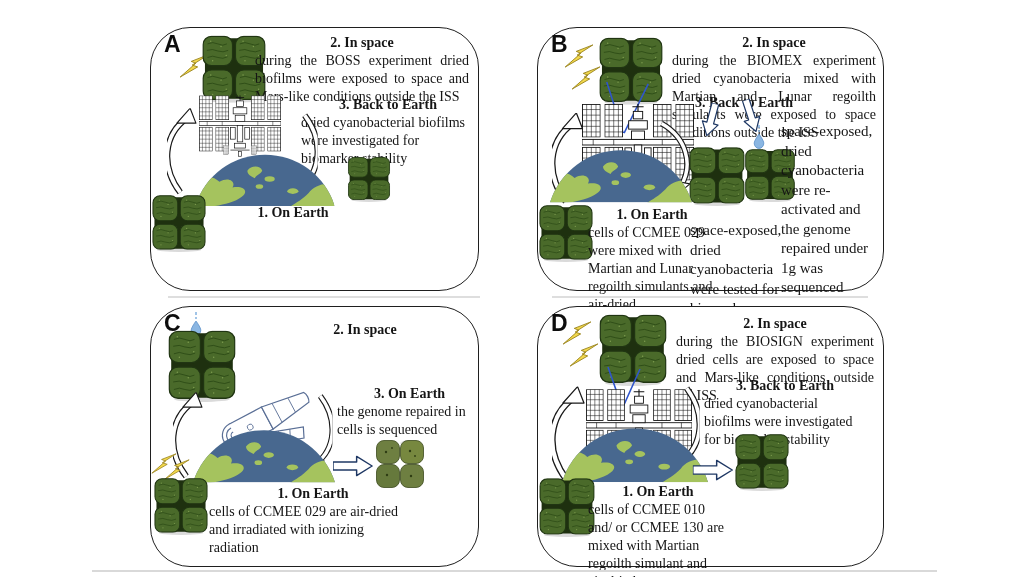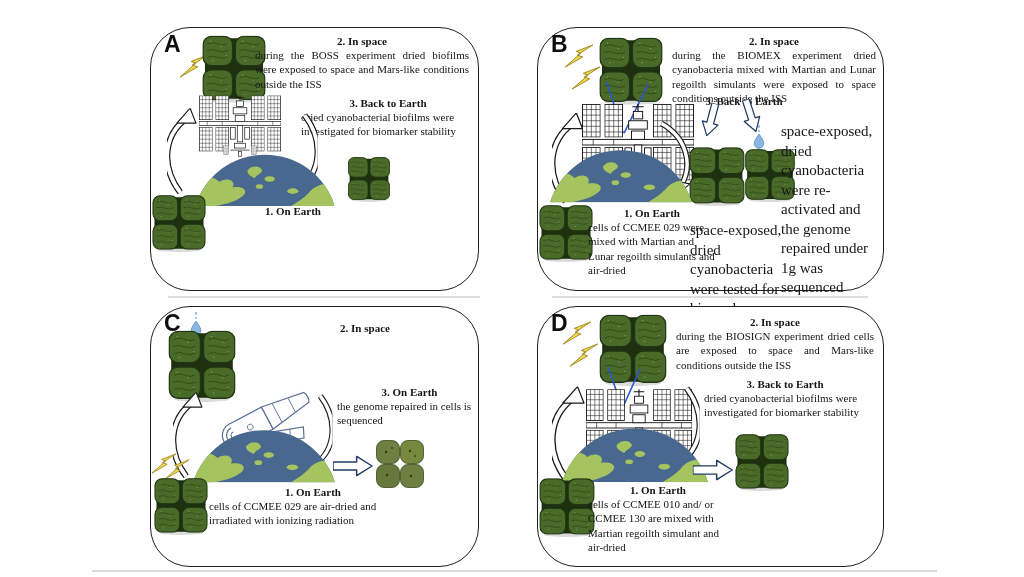--- a/index.html
+++ b/index.html
@@ -3,21 +3,21 @@
 <meta charset="utf-8">
 <style>
   html,body{margin:0;padding:0;}
   body{width:1024px;height:577px;background:#fff;position:relative;overflow:hidden;
        font-family:"Liberation Serif",serif;color:#141414;}
   .canvas{position:absolute;inset:0;background:#ffffff;}
   .panel{position:absolute;background:#fff;border:1.7px solid #1f1f1f;border-radius:40px;}
   .plabel{position:absolute;left:13px;top:5px;font-family:"Liberation Sans",sans-serif;
           font-weight:700;font-size:23px;color:#0d0d0d;line-height:1;}
   .abs{position:absolute;}
-  .t{font-size:11px;line-height:1.29;color:#151515;}
+  .t{font-size:14px;line-height:1.29;color:#151515;}
   .t .hd,.hd{font-weight:700;text-align:center;}
   .just{text-align:justify;}
   .sm{font-size:15px;line-height:1.3;}
   svg.abs{overflow:visible;}
   .artifact{position:absolute;border:0;}
 </style>
 </head>
 <body>
 
 <svg width="0" height="0" style="position:absolute" aria-hidden="true">

